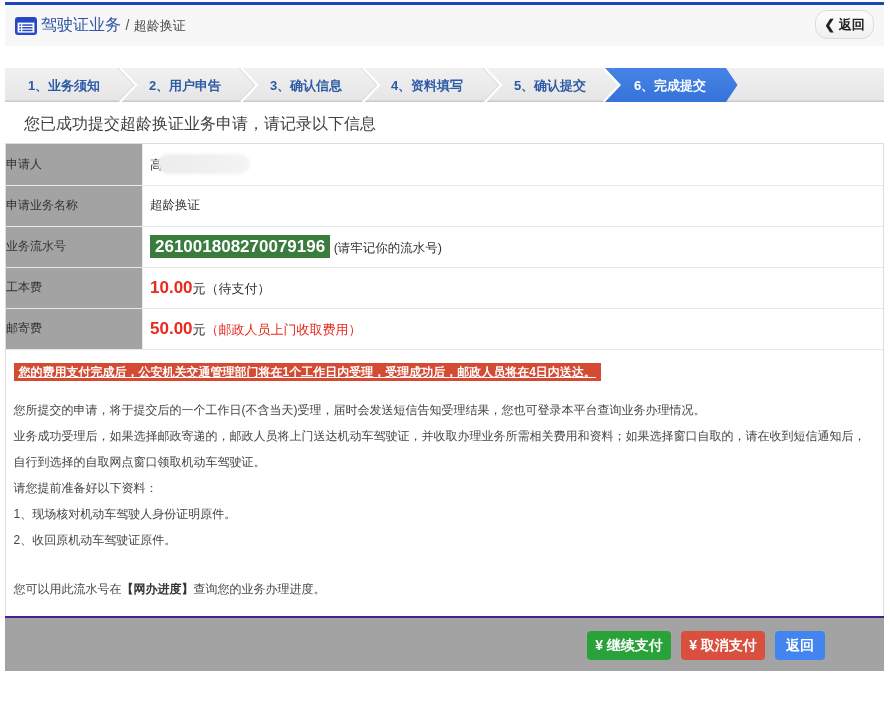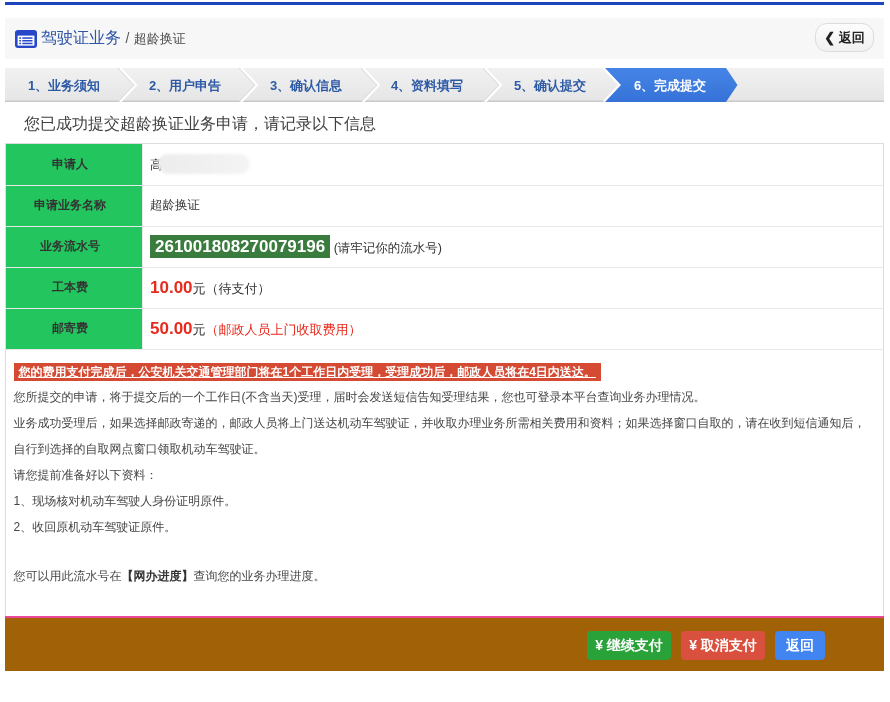--- a/index.html
+++ b/index.html
@@ -1,40 +1,40 @@
 <!DOCTYPE html>
 <html><head>
 <meta charset="utf-8">
 <style>
   * { box-sizing: border-box; margin:0; padding:0; }
   html,body { width:890px; height:702px; background:#fff; font-family:"Liberation Sans", sans-serif; }
   body { position:relative; overflow:hidden; }
   .topline { position:absolute; left:5px; top:2px; width:879px; height:3px; background:#1d45bd; }
-  .header { position:absolute; left:5px; top:18px; width:879px; height:41px; background:#f7f7f8; }
+  .header { position:absolute; left:5px; top:5px; width:879px; height:41px; background:#f7f7f8; }
   .hicon { position:absolute; left:10px; top:12px; }
   .htitle { position:absolute; left:36px; top:10px; font-size:16px; color:#2e55a6; }
   .hsub { font-size:13px; color:#4a4a4a; }
   .hslash { font-size:14px; color:#555; }
   .backbtn { position:absolute; left:810px; top:5px; width:59px; height:29px; background:linear-gradient(#fdfdfd,#f0f0f0); border:1px solid #dcdcdc; border-radius:12px; font-size:13px; font-weight:bold; color:#222; text-align:center; line-height:27px; }
   .stepbar { position:absolute; left:5px; top:68px; }
   .msg { position:absolute; left:24px; top:113px; font-size:16px; line-height:21px; color:#404040; }
   .box { position:absolute; left:5px; top:143px; width:879px; height:481px; border:1px solid #ddd; background:#fff; }
   table.info { border-collapse:collapse; width:100%; }
-  table.info th { width:136.5px; background:#22c55e; border-right:1px solid #e8e8e8; border-bottom:1px solid #e8e8e8; font-size:12px; color:#333; font-weight:bold; text-align:center; padding-right:8px; height:41.05px; }
+  table.info th { width:136.5px; background:#a3a3a3; border-right:1px solid #e8e8e8; border-bottom:1px solid #e8e8e8; font-size:12px; color:#333; font-weight:normal; text-align:left; padding-right:8px; height:41.05px; }
   table.info td { border-bottom:1px solid #e8e8e8; font-size:12.5px; color:#333; padding-left:7px; }
   .blurname { display:inline-block; vertical-align:-5px; width:92px; height:20px; margin-left:-5px; border-radius:10px; background:linear-gradient(90deg,#ececec 0%,#efefef 45%,#f4f4f4 100%); filter:blur(1.5px); }
   .badge { display:inline-block; background:#3a7c3e; color:#fff; font-weight:bold; font-size:17px; padding:1.5px 5px; }
   .fee { color:#e8291c; font-weight:bold; font-size:17px; }
   .feeunit { font-size:13px; color:#333;margin-top:39px; }
   .feered { font-size:13px; color:#e8291c; }
   .instr { padding:13px 10px 0 7.5px; font-size:12px; color:#454545; }
   .banner { display:inline-block; background:#d44a33; color:#fff; font-weight:bold; font-size:12px; height:18px; line-height:18px; padding:0 5px;text-decoration:underline; }
   .instr p { line-height:26px; margin:0; }
   .instr p.gap { margin-top:23px; }
-  .footer { position:absolute; left:5px; top:616px; width:879px; height:55px; background:#a16207; border-top:2px solid #ec4899; }
+  .footer { position:absolute; left:5px; top:616px; width:879px; height:55px; background:#a3a3a3; border-top:2px solid #4c1d95; }
   .btn { position:absolute; top:13px; height:29px; border-radius:4px; color:#fff; font-size:14px; font-weight:bold; text-align:center; line-height:29px; }
   .btn-green { left:582px; width:84px; background:#2aa23a; }
   .btn-red { left:676px; width:84px; background:#d9503f; }
   .btn-blue { left:770px; width:50px; background:#4385f0; }
 </style>
 </head>
 <body>
   <div class="topline"></div>
   <div class="header">
     <svg class="hicon" width="22" height="18" viewBox="0 0 22 18">
@@ -109,21 +109,21 @@
           <td><span class="fee">10.00</span><span class="feeunit">元（待支付）</span></td>
         </tr>
       <tr>
           <th>邮寄费</th>
           <td><span class="fee">50.00</span><span class="feeunit">元</span><span class="feered">（邮政人员上门收取费用）</span></td>
         </tr>
     </tbody>
     </table>
     <div class="instr">
       <div><span class="banner">您的费用支付完成后，公安机关交通管理部门将在1个工作日内受理，受理成功后，邮政人员将在4日内送达。</span></div>
-      <p style="margin-top:3px;">您所提交的申请，将于提交后的一个工作日(不含当天)受理，届时会发送短信告知受理结果，您也可登录本平台查询业务办理情况。</p>
+      <p style="margin-top:16px;">您所提交的申请，将于提交后的一个工作日(不含当天)受理，届时会发送短信告知受理结果，您也可登录本平台查询业务办理情况。</p>
       <p>业务成功受理后，如果选择邮政寄递的，邮政人员将上门送达机动车驾驶证，并收取办理业务所需相关费用和资料；如果选择窗口自取的，请在收到短信通知后，<br>自行到选择的自取网点窗口领取机动车驾驶证。</p>
       <p>请您提前准备好以下资料：</p>
       <p>1、现场核对机动车驾驶人身份证明原件。</p>
       <p>2、收回原机动车驾驶证原件。</p>
       <p class="gap">您可以用此流水号在<b style="color:#333;">【网办进度】</b>查询您的业务办理进度。</p>
     </div>
   </div>
   <div class="footer">
     <div class="btn btn-green">¥ 继续支付</div>
     <div class="btn btn-red">¥ 取消支付</div>

